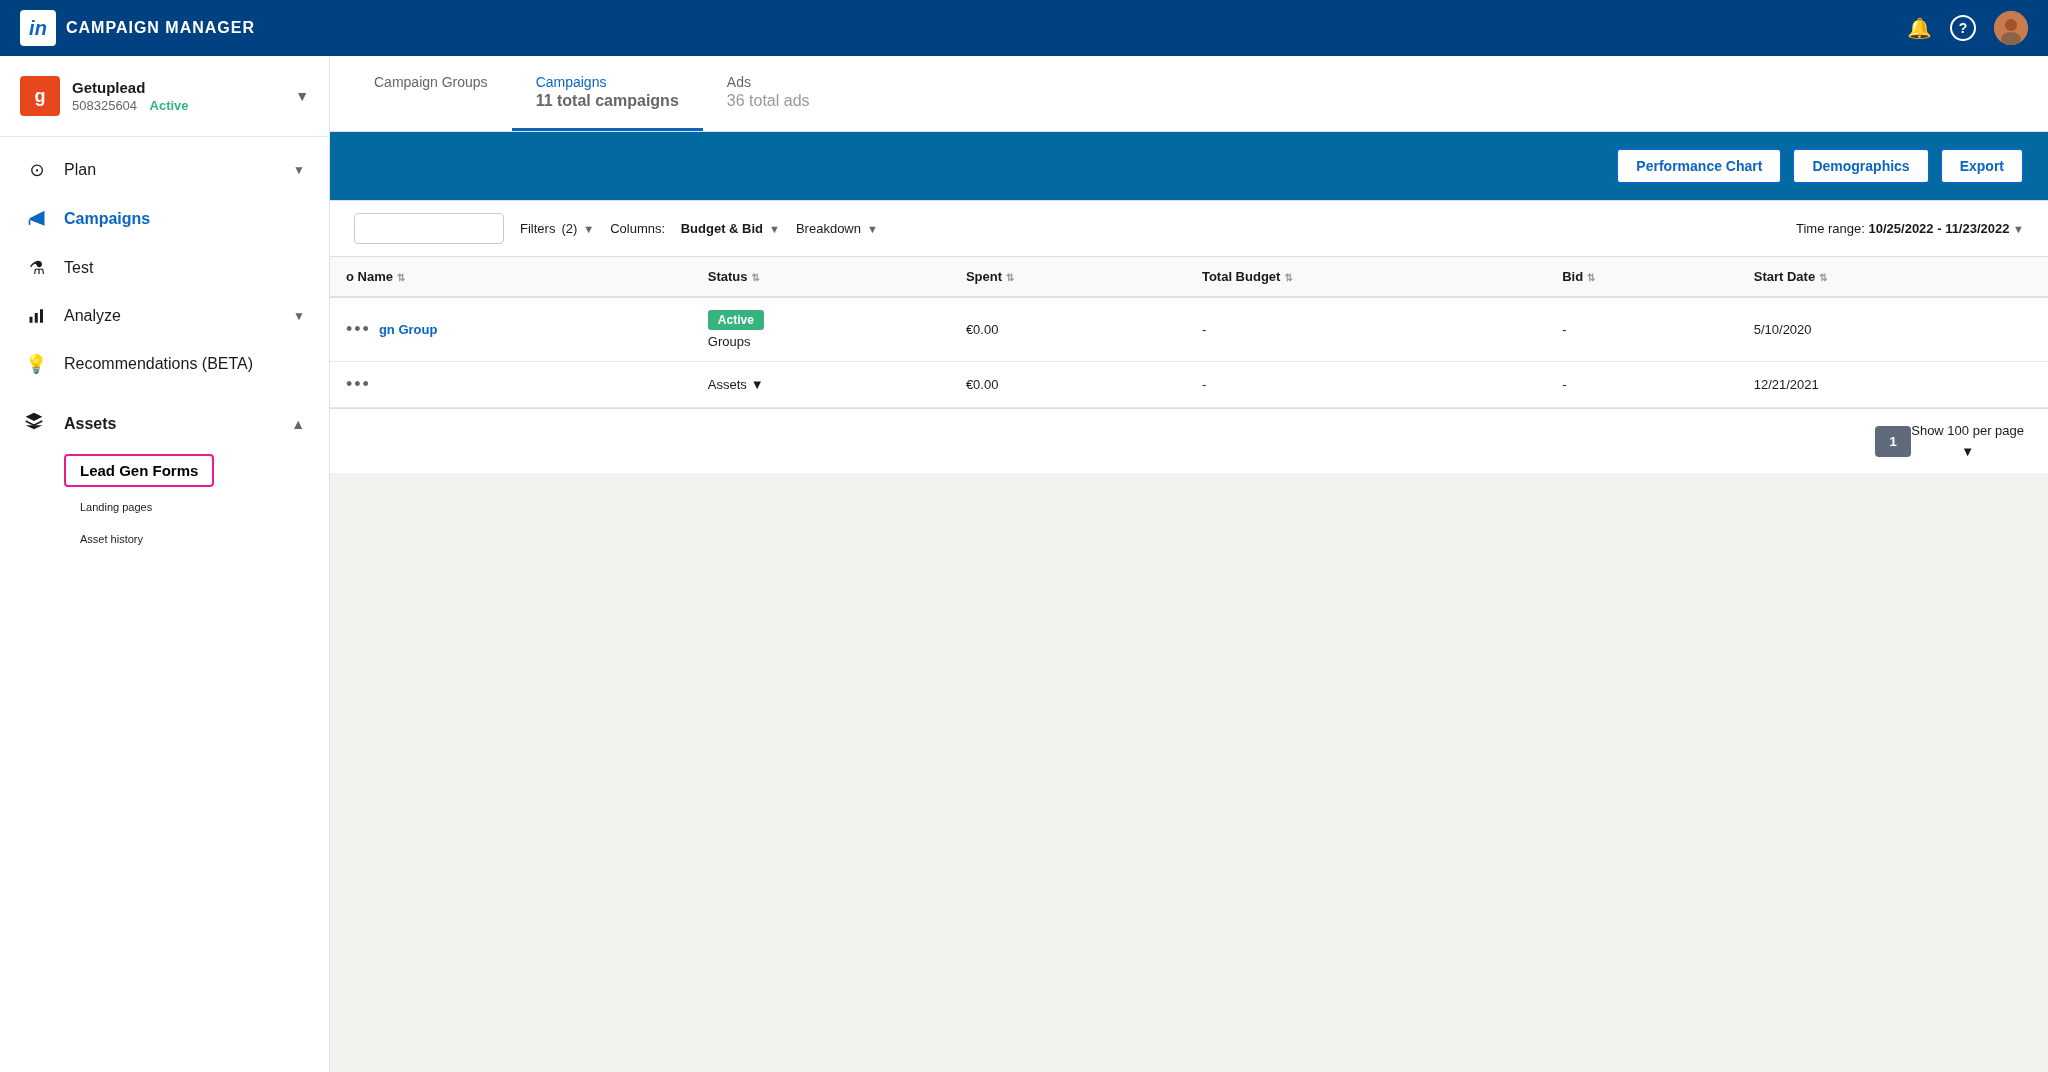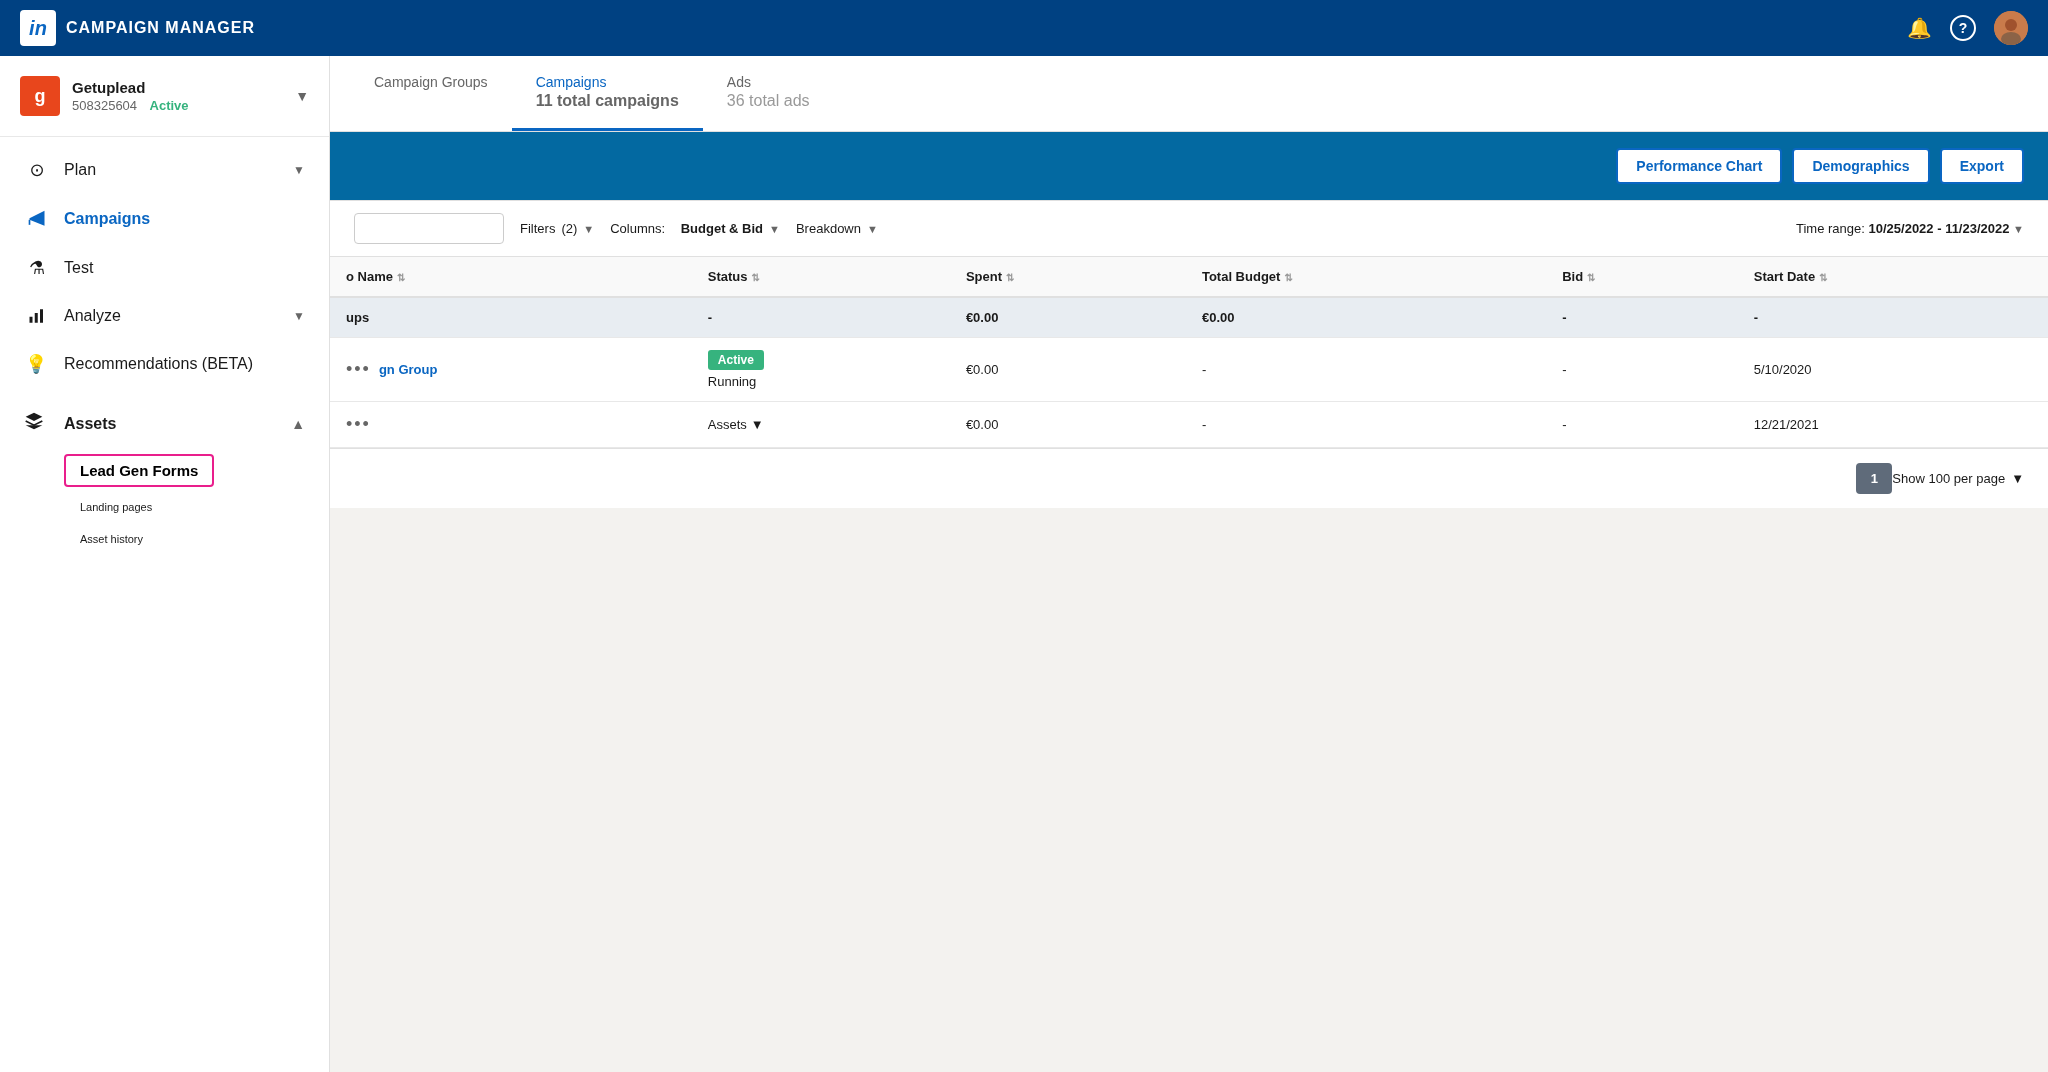--- a/index.html
+++ b/index.html
@@ -223,21 +223,21 @@
       border: none;
       padding: 8px 14px;
       border-radius: 4px;
       font-size: 13px;
       font-weight: 600;
       cursor: pointer;
       min-width: 36px;
     }
     .per-page {
       display: flex; align-items: center; gap: 6px;
-      font-size: 13px; color: #1a1a1a; cursor: pointer;
+      font-size: 13px; color: #1a1a1a; cursor: pointer; flex-direction: column;
     }
     .pagination-center { display: flex; gap: 6px; }
   </style>
 </head>
 <body>
 
 <nav class="top-nav">
   <div class="top-nav-left">
     <div class="linkedin-logo">in</div>
     <span class="top-nav-title">CAMPAIGN MANAGER</span>
@@ -388,41 +388,33 @@
             <th><span>o Name</span><span class="sort-arrows">⇅</span></th>
             <th><span>Status</span><span class="sort-arrows">⇅</span></th>
             <th><span>Spent</span><span class="sort-arrows">⇅</span></th>
             <th><span>Total Budget</span><span class="sort-arrows">⇅</span></th>
             <th><span>Bid</span><span class="sort-arrows">⇅</span></th>
             <th><span>Start Date</span><span class="sort-arrows">⇅</span></th>
           </tr>
         </thead>
         <tbody>
 
-          <tr class="row-group">
-            <td>ups</td>
-            <td>-</td>
-            <td>€0.00</td>
-            <td>€0.00</td>
-            <td>-</td>
-            <td>-</td>
-          </tr>
 
           <tr>
             <td>
               <div style="display:flex;align-items:center;gap:8px;">
                 <span class="more-btn">•••</span>
                 <span style="color:#0a66c2;font-weight:600;cursor:pointer;">gn Group</span>
               </div>
             </td>
             <td>
               <div>
                 <span class="active-badge">Active</span>
               </div>
-              <div class="status-running">Running</div>
+              <div class="status-running">Groups</div>
             </td>
             <td>€0.00</td>
             <td>-</td>
             <td>-</td>
             <td>5/10/2020</td>
           </tr>
 
           <tr>
             <td>
               <div style="display:flex;align-items:center;gap:8px;">

